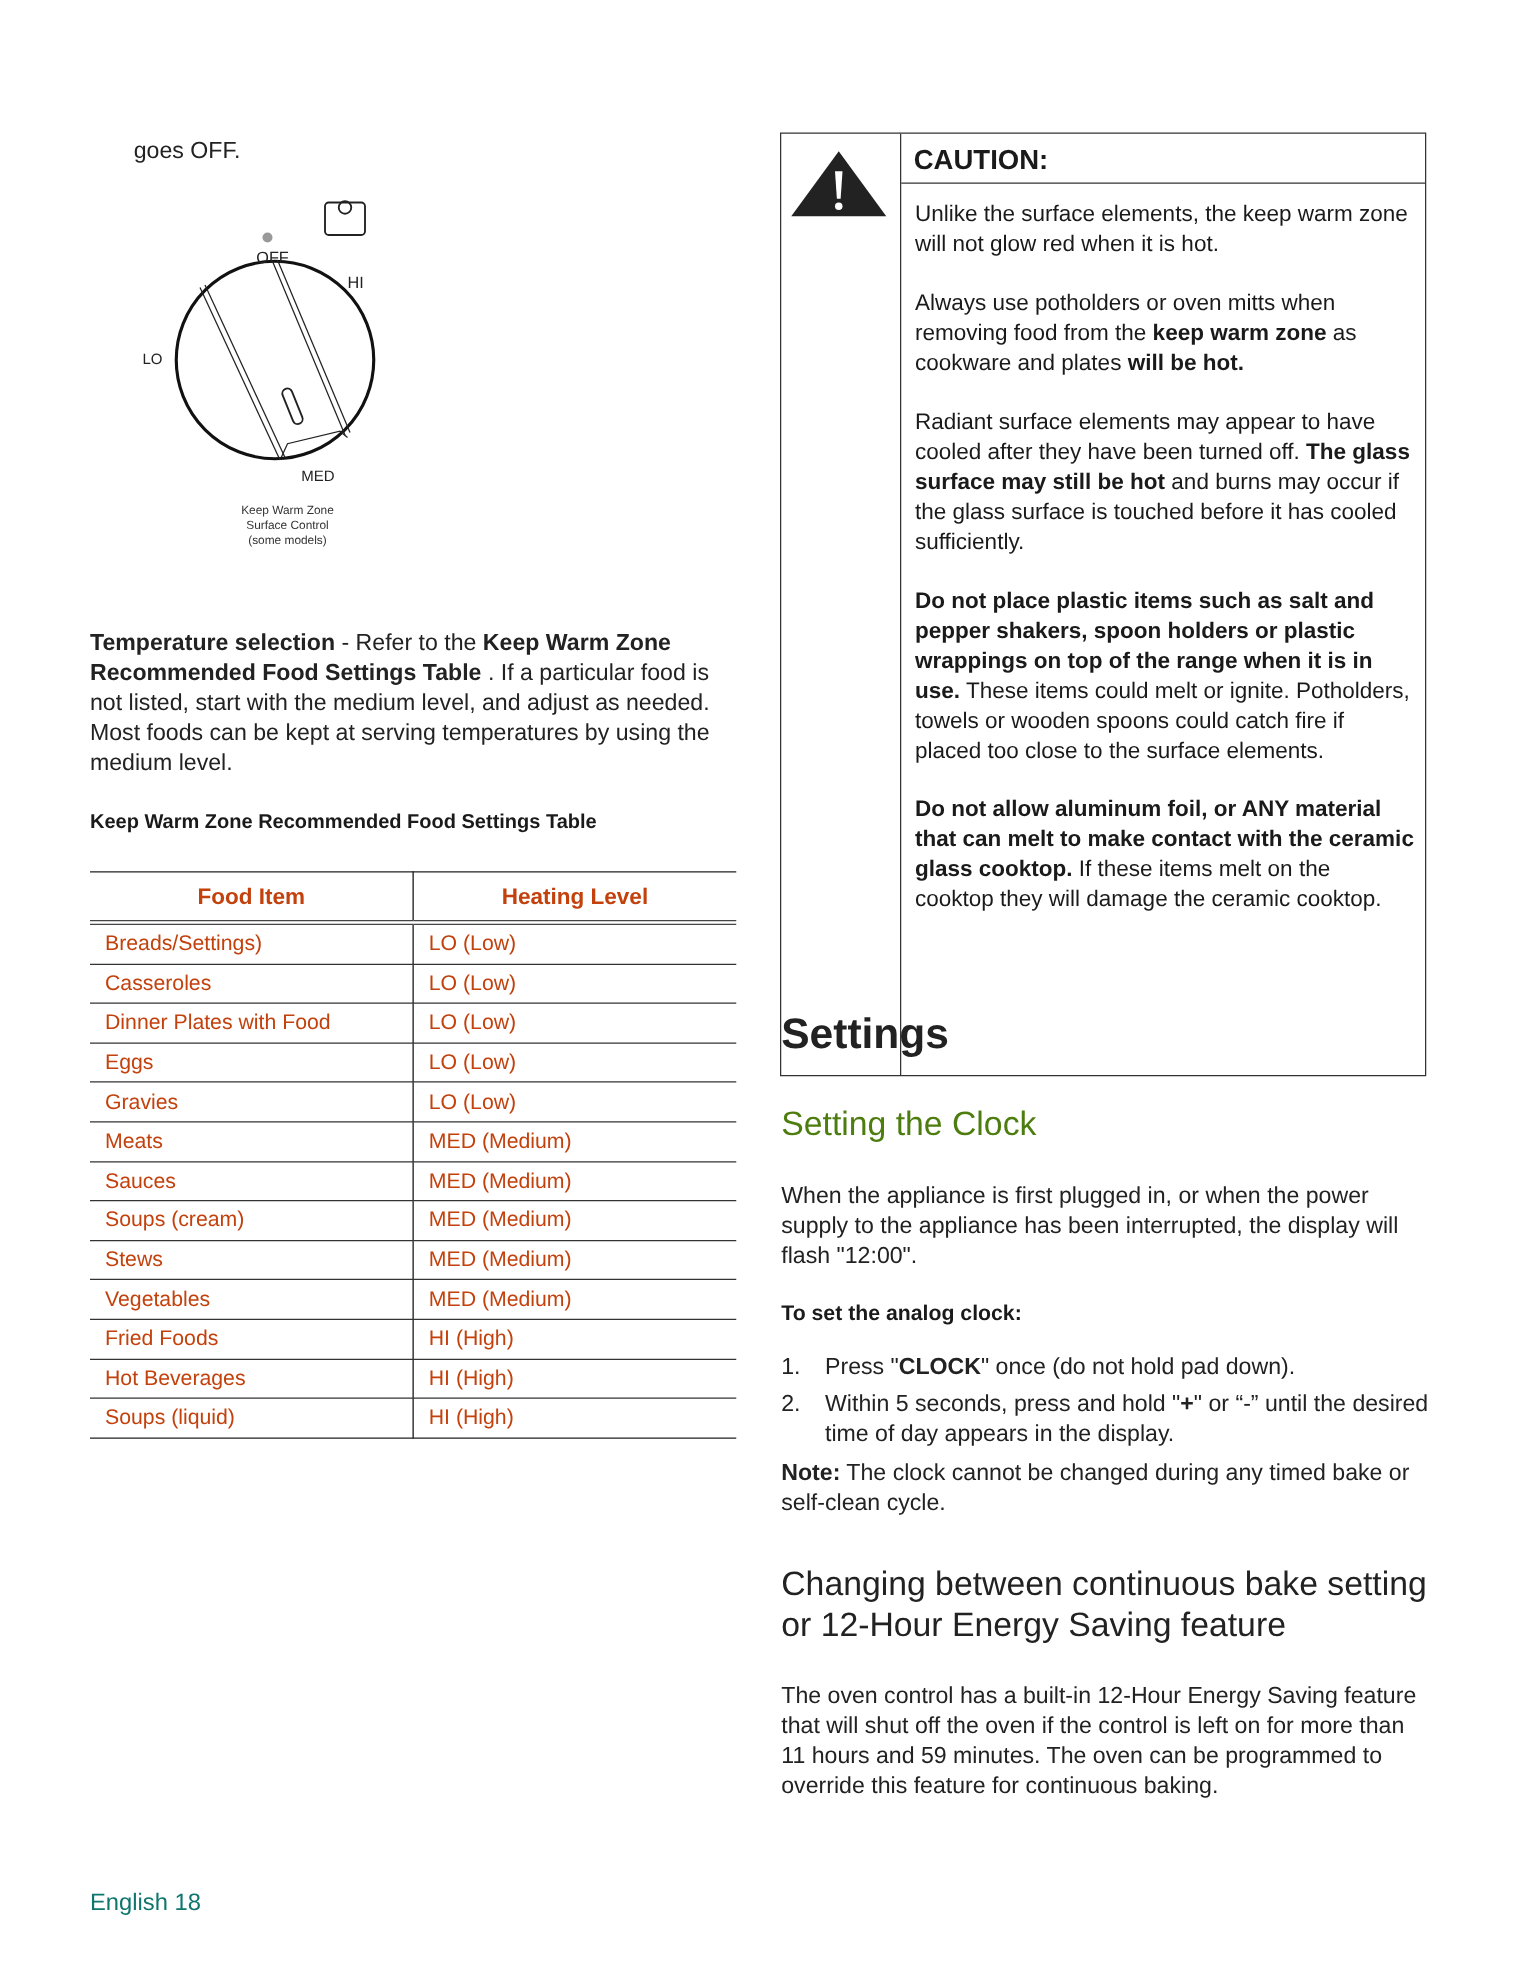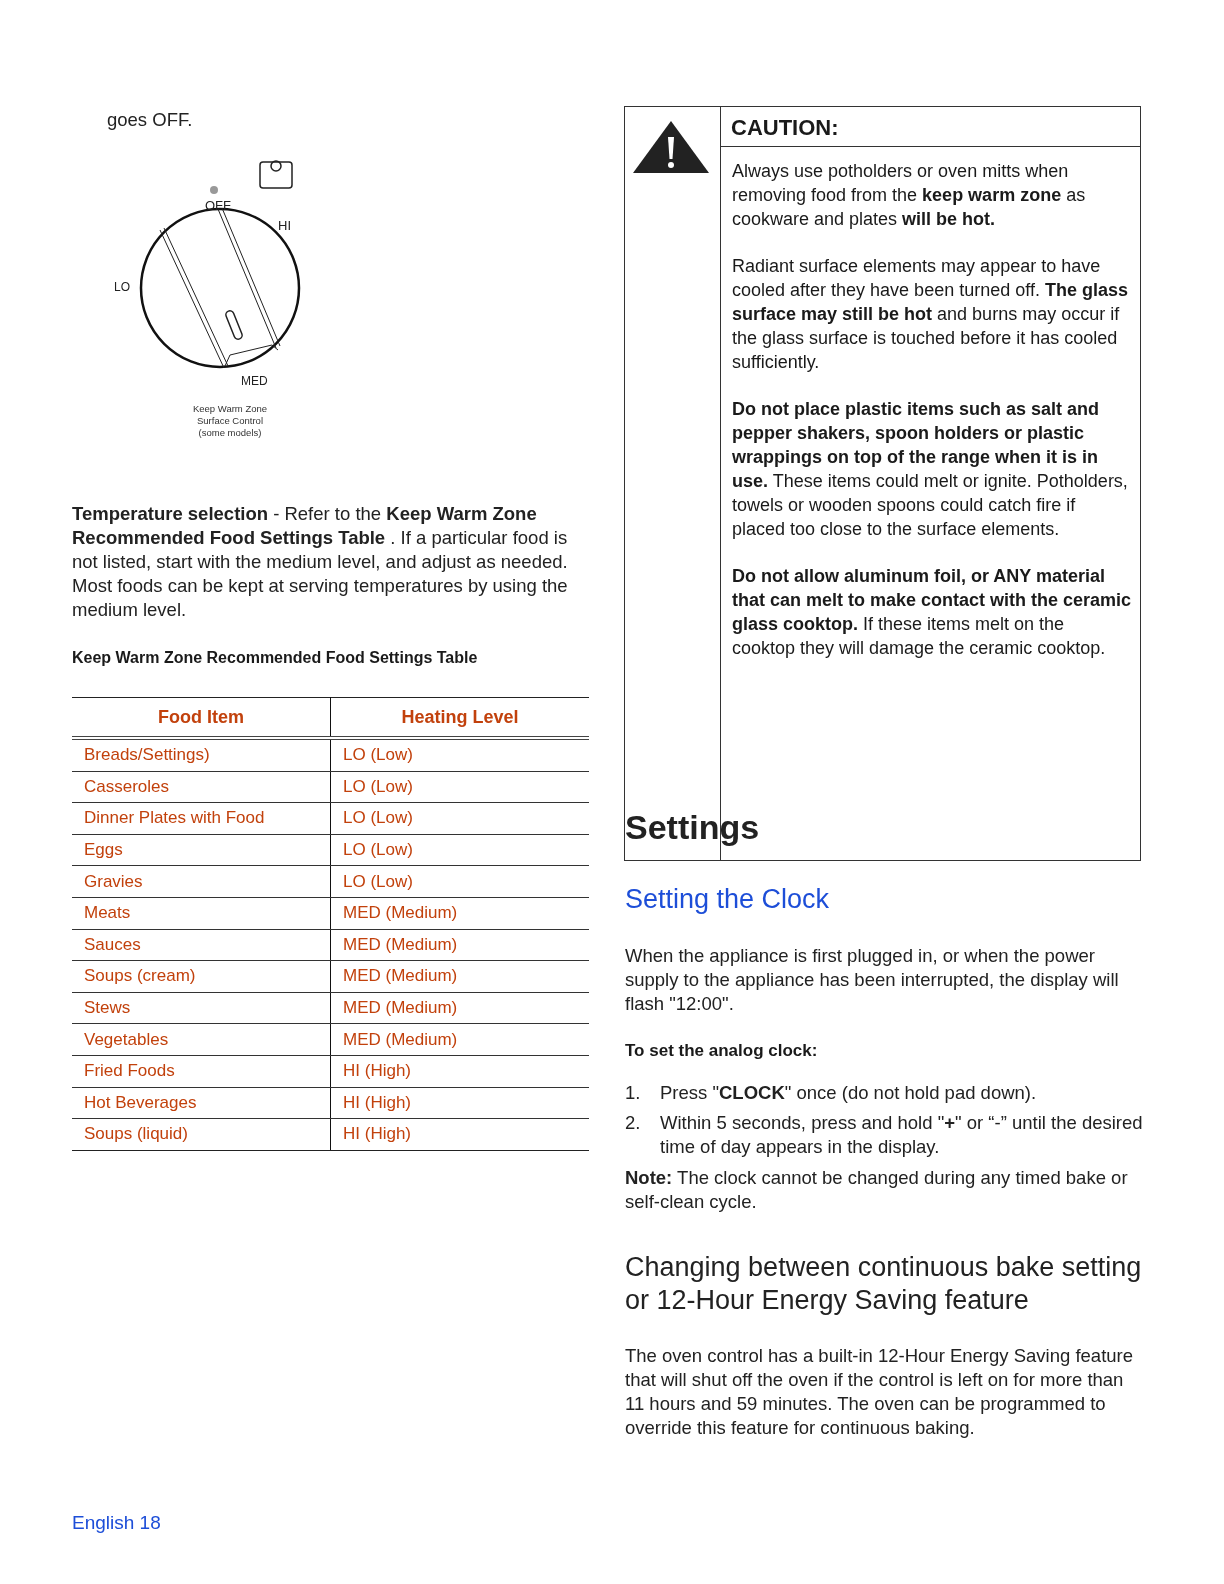--- a/index.html
+++ b/index.html
@@ -23,30 +23,30 @@
 
   
   #caution { left:624px; top:106px; width:517px; height:755px; border:1.5px solid #333; box-sizing:border-box; }
   #caution .icon-col { position:absolute; left:0; top:0; width:95px; height:100%; border-right:1.5px solid #333; }
   #caution .head { position:absolute; left:96px; top:0; right:0; height:40px; border-bottom:1.5px solid #333; font-size:22px; font-weight:bold; padding:8px 0 0 10px; box-sizing:border-box; }
   #caution .content { position:absolute; left:107px; top:52px; width:400px; }
   #caution .content p { margin:0 0 23px 0; font-size:18px; line-height:24px; }
 
   
   #settings-h { left:625px; top:808px; font-size:34px; font-weight:bold; color:#222; }
-  #clock-h { left:625px; top:884px; font-size:27px; color:#1d4ed8; }
+  #clock-h { left:625px; top:884px; font-size:27px; color:#4d7c0f; }
   #clock-para { left:625px; top:944px; width:520px; }
   #analog-h { left:625px; top:1041px; font-size:17px; font-weight:bold; }
   #steps { left:625px; top:1081px; width:520px; }
   .step { position:relative; padding-left:35px; margin-bottom:6px; }
   .step .num { position:absolute; left:0; top:0; }
   #note { left:625px; top:1166px; width:520px; }
   #change-h { left:625px; top:1251px; width:540px; font-size:27px; line-height:33px; color:#222; }
   #energy-para { left:625px; top:1344px; width:520px; }
-  #footer { left:72px; top:1512px; font-size:19px; color:#1d4ed8; }
+  #footer { left:72px; top:1512px; font-size:19px; color:#0f766e; }
 </style>
 </head>
 <body>
 
 <div id="goes-off" class="abs body-text">goes OFF.</div>
 
 <div id="dial" class="abs">
   <svg width="240" height="260" viewBox="0 0 240 260">
     <circle cx="114" cy="40" r="4" fill="#999"></circle>
     <g fill="none" stroke="#222" stroke-width="1.5">
@@ -146,20 +146,21 @@
 <div id="caution" class="abs">
   <div class="icon-col">
     <svg width="80" height="56" viewBox="0 0 80 56" style="position:absolute;left:6px;top:12px;">
       <polygon points="40,2 78,54 2,54" fill="#222"></polygon>
       <polygon points="37,18 43,18 41.5,40 38.5,40" fill="#fff"></polygon>
       <circle cx="40" cy="46" r="3" fill="#fff"></circle>
     </svg>
   </div>
   <div class="head">CAUTION:</div>
   <div class="content">
+    <p>Unlike the surface elements, the keep warm zone will not glow red when it is hot.</p>
     <p><span>Always use potholders or oven mitts when removing food from the </span><b>keep warm zone</b><span> as cookware and plates </span><b>will be hot.</b></p>
     <p><span>Radiant surface elements may appear to have cooled after they have been turned off. </span><b>The glass surface may still be hot</b><span> and burns may occur if the glass surface is touched before it has cooled sufficiently.</span></p>
     <p><b>Do not place plastic items such as salt and pepper shakers, spoon holders or plastic wrappings on top of the range when it is in use.</b><span> These items could melt or ignite. Potholders, towels or wooden spoons could catch fire if placed too close to the surface elements.</span></p>
     <p><b>Do not allow aluminum foil, or ANY material that can melt to make contact with the ceramic glass cooktop.</b><span> If these items melt on the cooktop they will damage the ceramic cooktop.</span></p>
   </div>
 </div>
 
 <div id="settings-h" class="abs">Settings</div>
 <div id="clock-h" class="abs">Setting the Clock</div>
 <div id="clock-para" class="abs body-text">When the appliance is first plugged in, or when the power supply to the appliance has been interrupted, the display will flash "12:00".</div>

